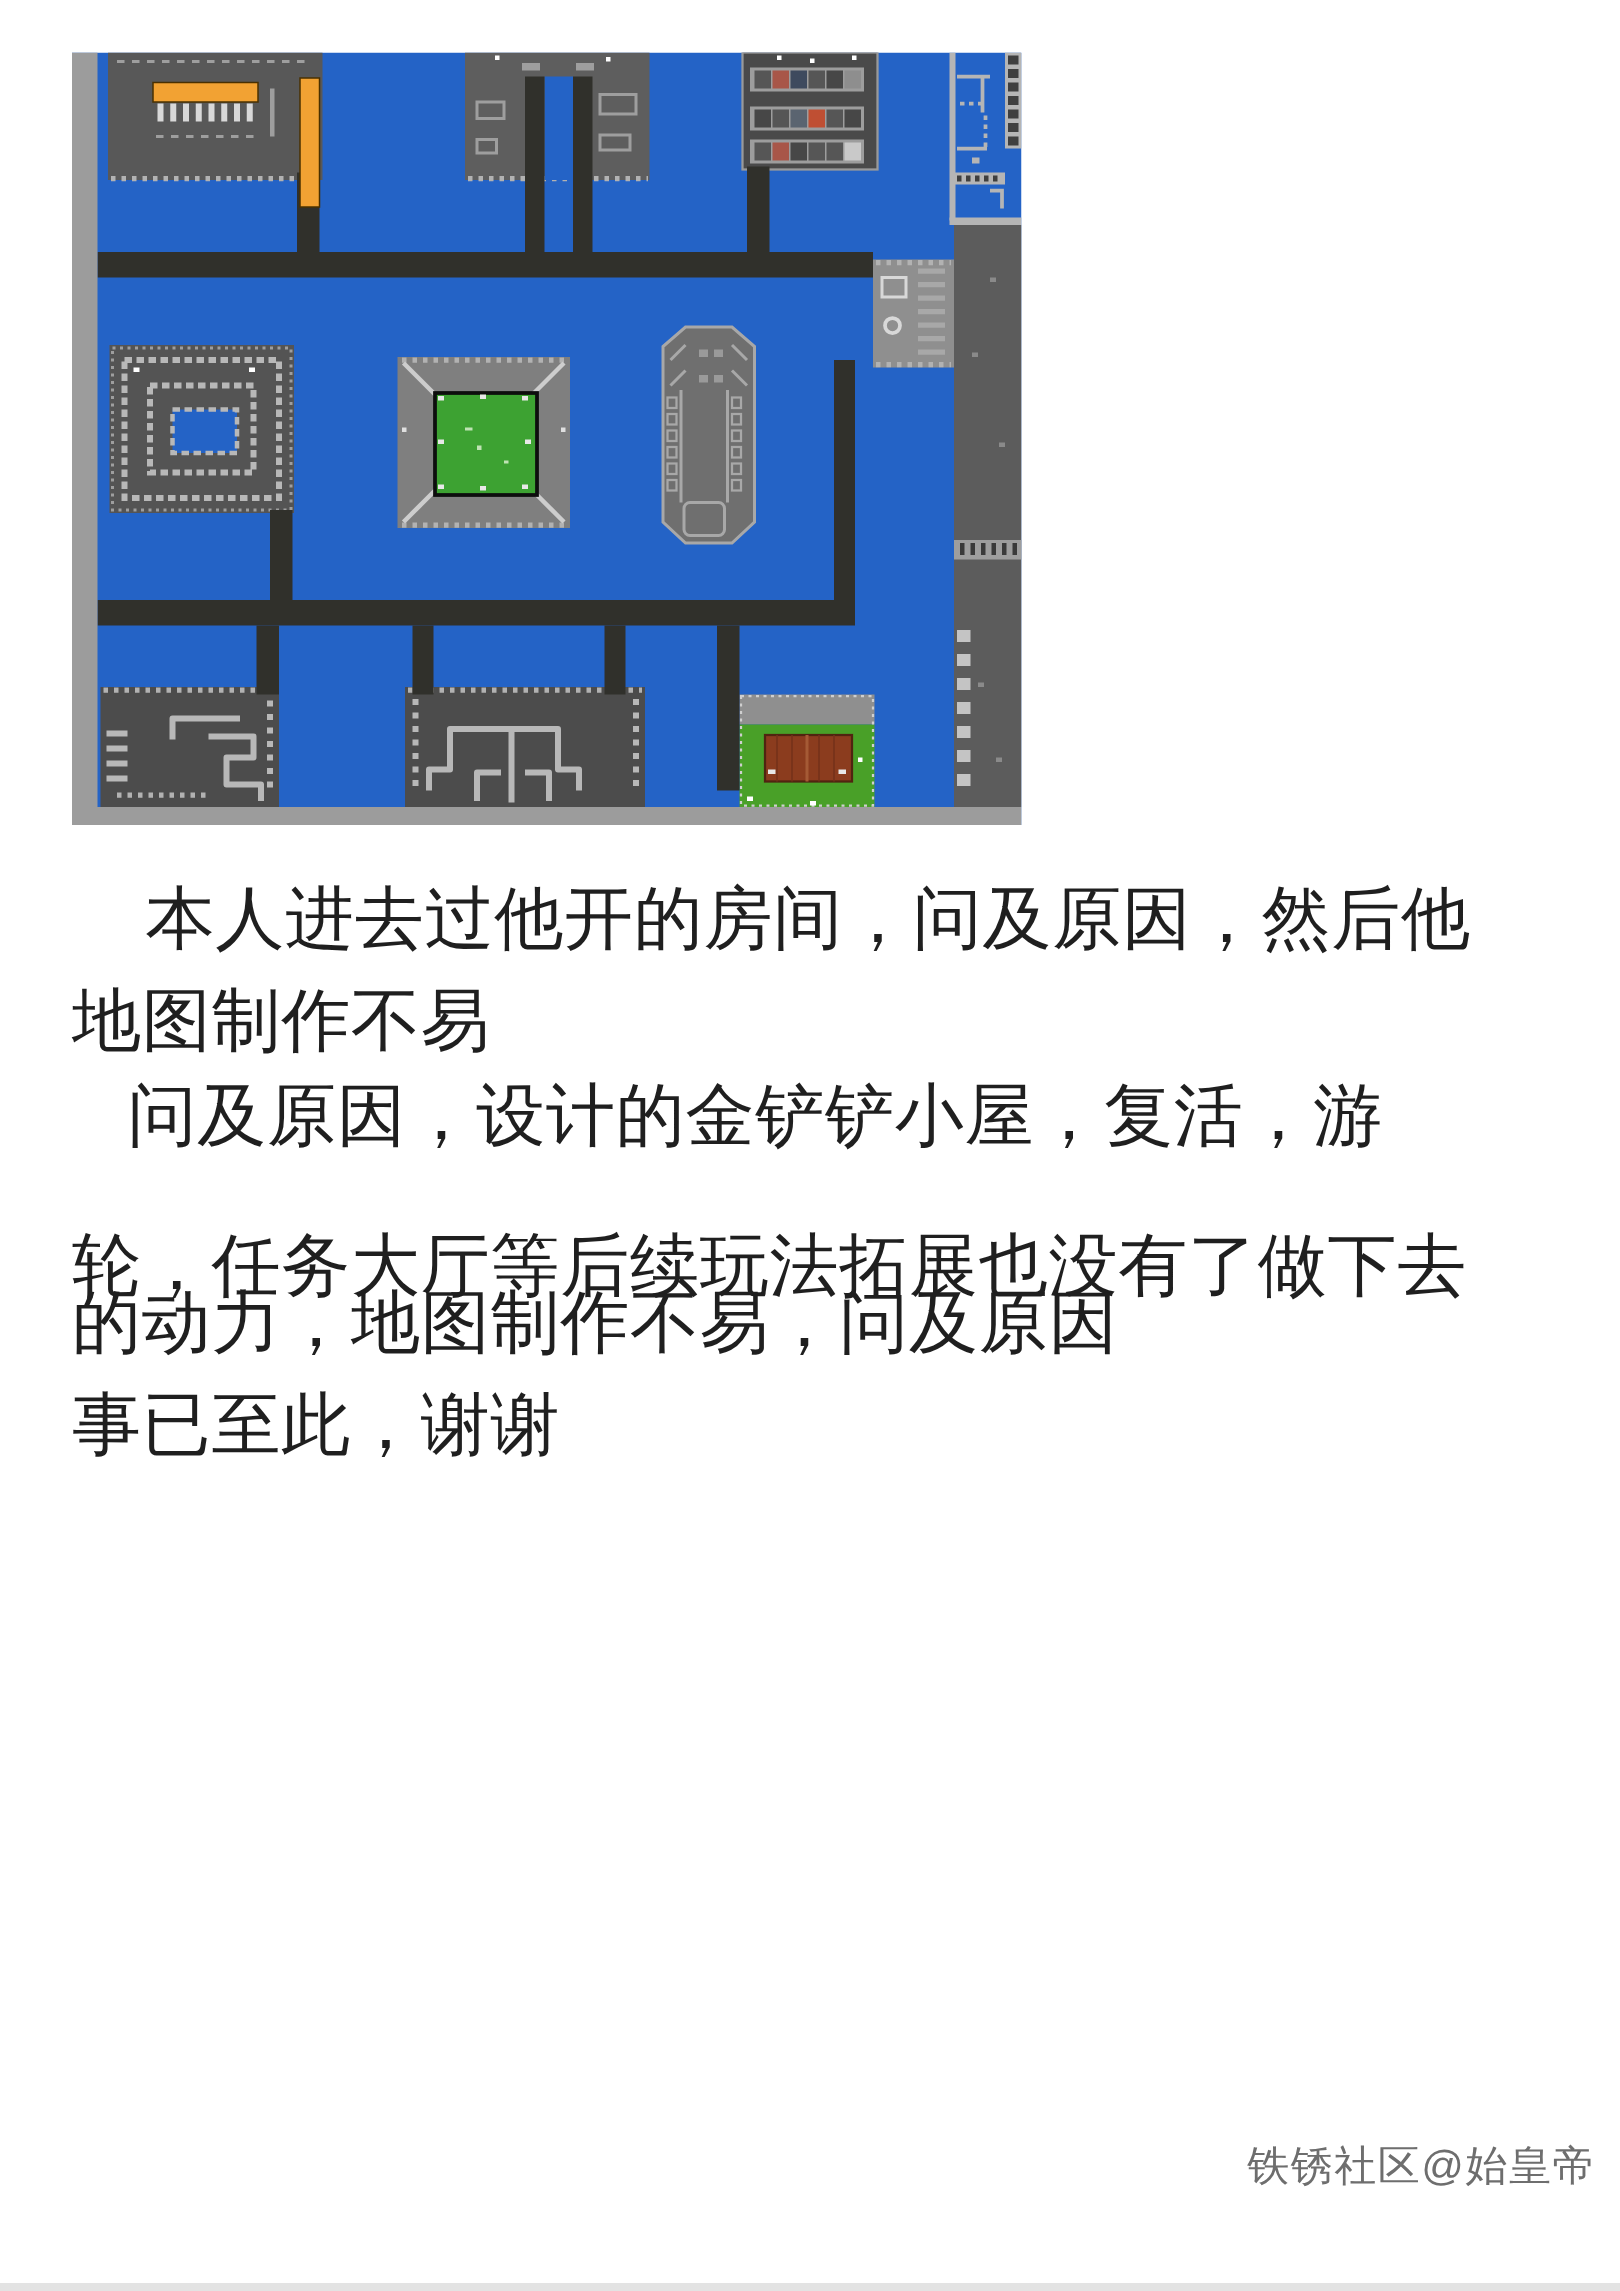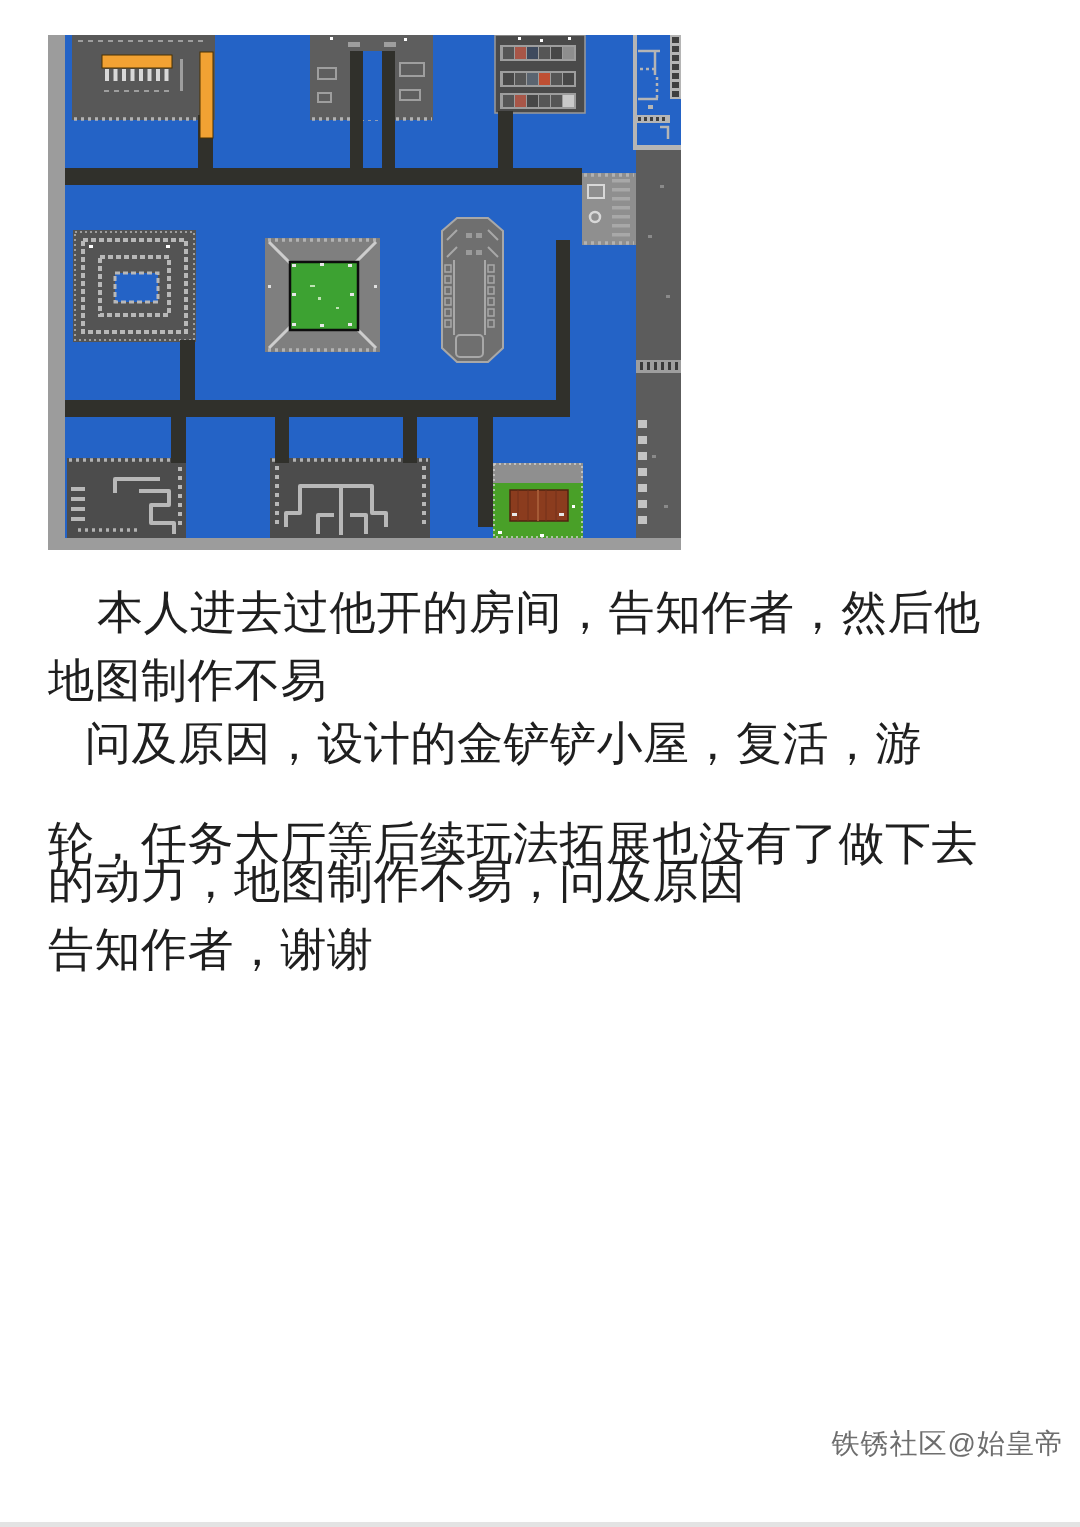--- a/index.html
+++ b/index.html
@@ -338,23 +338,23 @@
     </g>
 
     <rect x="152" y="17" width="13" height="86" fill="var(--orange)" stroke="#4a3000" stroke-width="1"></rect>
 
     <rect x="0" y="0" width="17" height="515" fill="var(--border)"></rect>
     <rect x="0" y="503" width="633" height="12" fill="var(--border)"></rect>
   </svg>
 </div>
 
 <div>
-  <div class="body-line indent-1" style="top:584px">本人进去过他开的房间，告知作者，然后他</div>
+  <div class="body-line indent-1" style="top:584px">本人进去过他开的房间，问及原因，然后他</div>
   <div class="body-line" style="top:652px">地图制作不易</div>
   <div class="body-line indent-2" style="top:715px">问及原因，设计的金铲铲小屋，复活，游</div>
   <div class="body-line" style="top:815px">轮，任务大厅等后续玩法拓展也没有了做下去</div>
   <div class="body-line" style="top:853px">的动力，地图制作不易，问及原因</div>
-  <div class="body-line" style="top:921px">告知作者，谢谢</div>
+  <div class="body-line" style="top:921px">事已至此，谢谢</div>
 </div>
 
 <div class="watermark">铁锈社区@始皇帝</div>
 
 <div class="bottom-edge"></div>
 
 </body></html>

